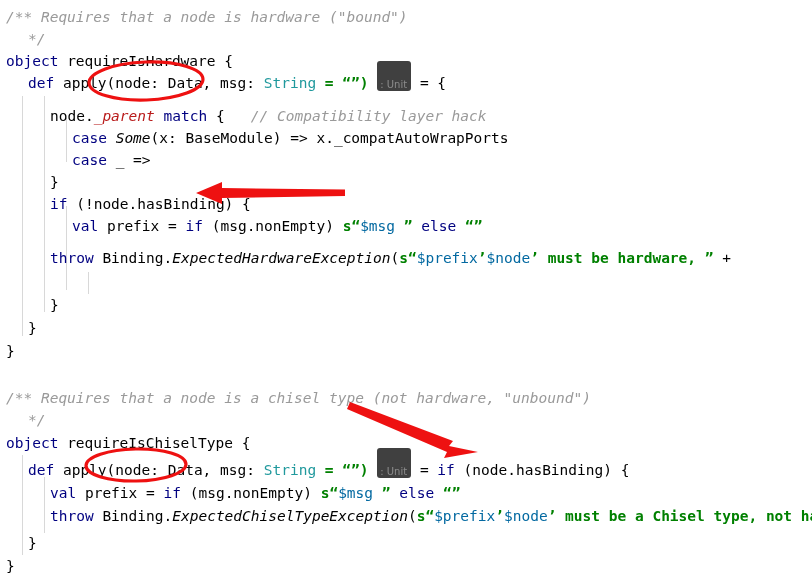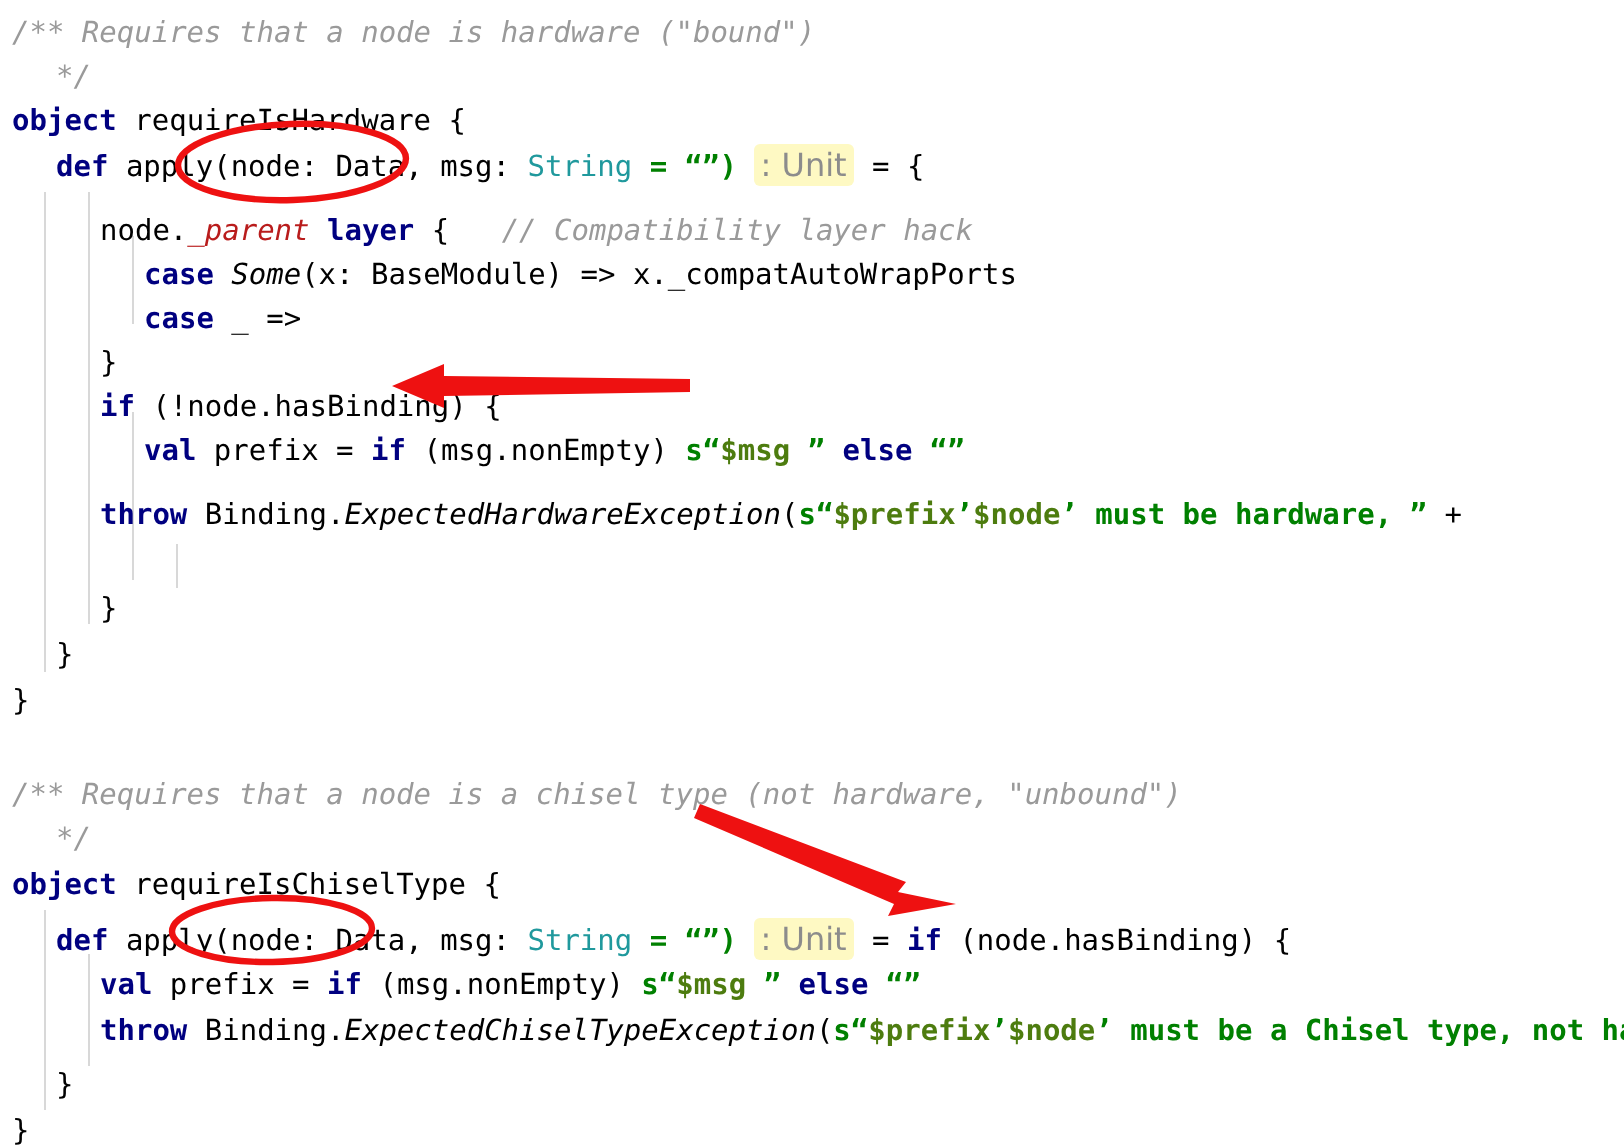--- a/index.html
+++ b/index.html
@@ -37,34 +37,34 @@
     white-space: pre;
     font-family: "DejaVu Sans Mono", "Liberation Mono", monospace;
     font-size: 14.5px;
     line-height: 22px;
     height: 22px;
     letter-spacing: 0px;
     color: #000000;
   }
 
   
-  .kw      { color: #000080; font-weight: bold; }
+  .kw      { color: #000080; font-weight: normal; }
   .cmt     { color: #9a9a9a; font-style: italic; }
   .str     { color: #008000; font-weight: bold; }
-  .interp  { color: #4d7c0f; font-weight: bold; }
+  .interp  { color: #0369a1; font-weight: normal; }
   .typ     { color: #20999d; }
   .ital    { color: #000000; font-style: italic; }
   .field   { color: #b91c1c; font-style: italic; }
   .plain   { color: #000000; }
 
   .inlay {
-    background: #fef9c3;
+    background: #404040;
     color: #8c8c8c;
-    font-size: 16px;
-    padding: 1px 4px 1px 3px;
+    font-size: 10px;
+    padding: 18px 4px 1px 3px;
     border-radius: 3px;
     font-family: "DejaVu Sans", "Liberation Sans", sans-serif;
   }
 
   
   .guide {
     position: absolute;
     width: 1px;
     background: #d8d8d8;
   }
@@ -95,21 +95,21 @@
   <div class="code-layer">
 
     <div class="line" style="top:2px; left:2px;"><span class="cmt">/** Requires that a node is hardware ("bound")</span></div>
 
     <div class="line" style="top:24px; left:24px;"><span class="cmt">*/</span></div>
 
     <div class="line" style="top:46px; left:2px;"><span class="kw">object</span><span class="plain"> </span><span class="plain">requireIsHardware</span><span class="plain"> </span><span class="plain">{</span></div>
 
     <div class="line" style="top:68px; left:24px;"><span class="kw">def</span><span class="plain"> </span><span class="plain">apply</span><span class="plain">(node: Data, msg: </span><span class="typ">String</span><span class="str"> = “”)</span><span class="plain"> </span><span class="inlay">: Unit</span><span class="plain"> = {</span></div>
 
-    <div class="line" style="top:101px; left:46px;"><span class="plain">node.</span><span class="field">_parent</span><span class="plain"> </span><span class="kw">layer</span><span class="plain"> {   </span><span class="cmt">// Compatibility layer hack</span></div>
+    <div class="line" style="top:101px; left:46px;"><span class="plain">node.</span><span class="field">_parent</span><span class="plain"> </span><span class="kw">match</span><span class="plain"> {   </span><span class="cmt">// Compatibility layer hack</span></div>
 
     <div class="line" style="top:123px; left:68px;"><span class="kw">case</span><span class="plain"> </span><span class="ital">Some</span><span class="plain">(x: BaseModule) =&gt; x.</span><span class="plain">_compatAutoWrapPorts</span></div>
 
     <div class="line" style="top:145px; left:68px;text-align:center;"><span class="kw">case</span><span class="plain"> </span><span class="plain">_ =&gt;</span></div>
 
     <div class="line" style="top:167px; left:46px;"><span class="plain">}</span></div>
 
     <div class="line" style="top:189px; left:46px;"><span class="kw">if</span><span class="plain"> </span><span class="plain">(!node.hasBinding) {</span></div>
 
     <div class="line" style="top:211px; left:68px;"><span class="kw">val</span><span class="plain"> prefix = </span><span class="kw">if</span><span class="plain"> (msg.nonEmpty) </span><span class="str">s</span><span class="str">“</span><span class="interp">$msg</span><span class="str"> ” </span><span class="kw">else</span><span class="str"> “”</span></div>

